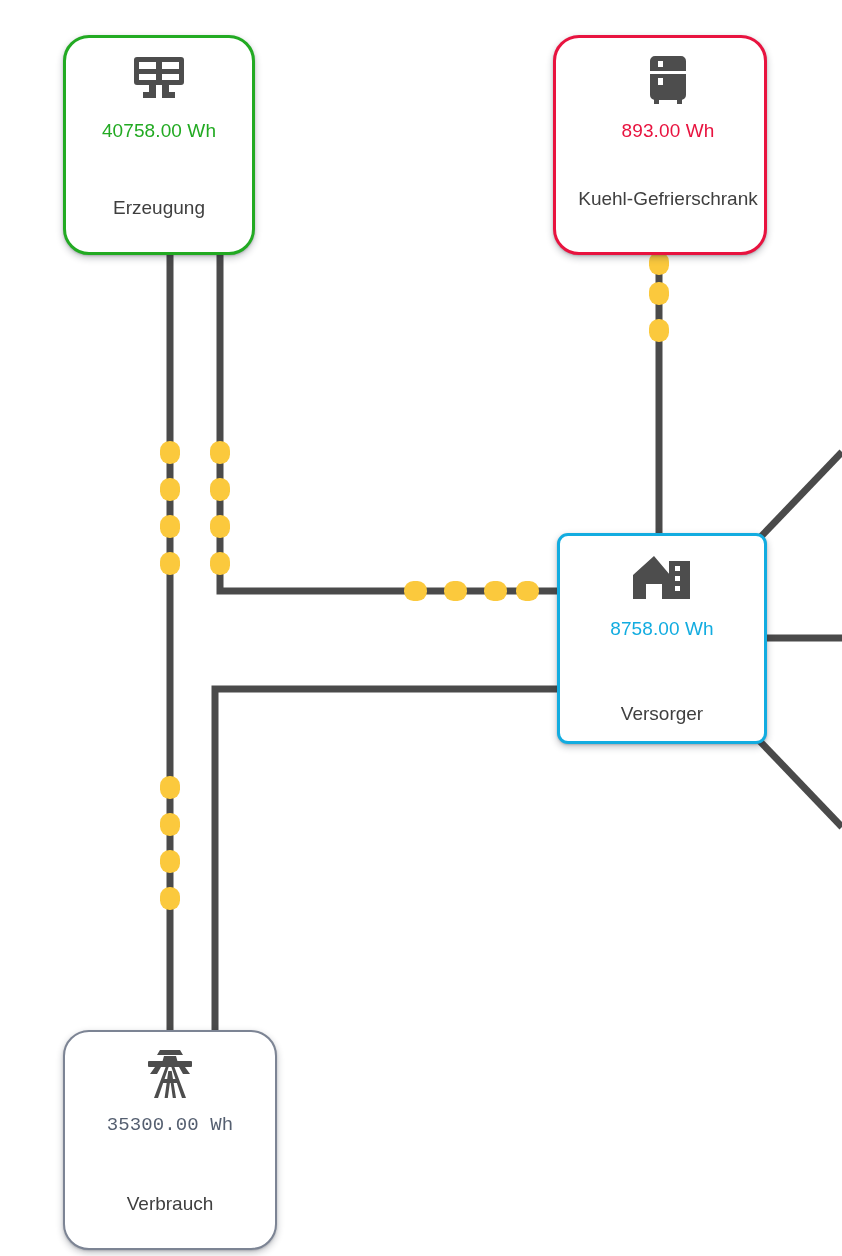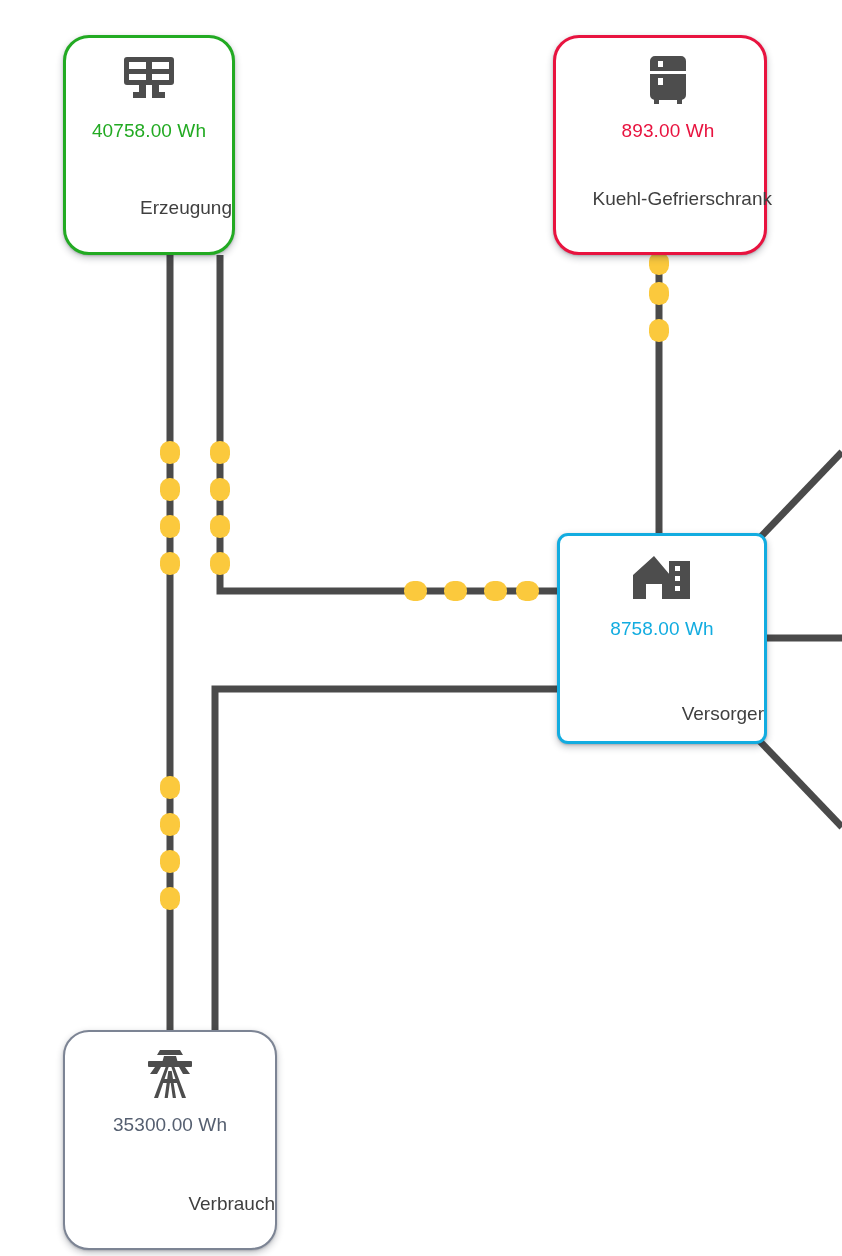--- a/index.html
+++ b/index.html
@@ -34,41 +34,41 @@
   .node .value{
     font-size:19px;
     letter-spacing:.1px;
     margin-top:12px;
     white-space:nowrap;
   }
   .node .label{
     position:absolute;
     bottom:0;
     width:100%;
-    text-align:right;
+    text-align:center;
     font-size:19px;
     color:#3f3f3f;
     white-space:nowrap;
   }
 
   
-  #node-erzeugung{left:63px;top:35px;width:172px;height:220px;border-color:#22aa22;}
+  #node-erzeugung{left:63px;top:35px;width:192px;height:220px;border-color:#22aa22;}
   #node-erzeugung .value{color:#22aa22;}
   #node-erzeugung .label{bottom:33px;}
 
   #node-kuehlschrank{left:553px;top:35px;width:214px;height:220px;border-color:#e8133f;padding-left:16px;}
   #node-kuehlschrank .value{color:#e8133f;}
   #node-kuehlschrank .label{bottom:42px;}
 
   #node-verbrauch{left:557px;top:533px;width:210px;height:211px;border-color:#12ace0;border-radius:11px;}
   #node-verbrauch .value{color:#12ace0;}
   #node-verbrauch .label{bottom:16px;}
 
   #node-versorger{left:63px;top:1030px;width:214px;height:220px;border-color:#7c8494;border-width:2px;}
-  #node-versorger .value{color:#555f70;}
+  #node-versorger .value{color:#555f70;font-family:Liberation Mono, monospace;}
   #node-versorger .label{bottom:33px;color:#3f3f3f;}
 
   .ico-fill{fill:#4d4d4d;}
 </style>
 </head>
 <body>
 
 <div id="stage">
 
   <svg id="edges" viewBox="0 0 842 1256">

